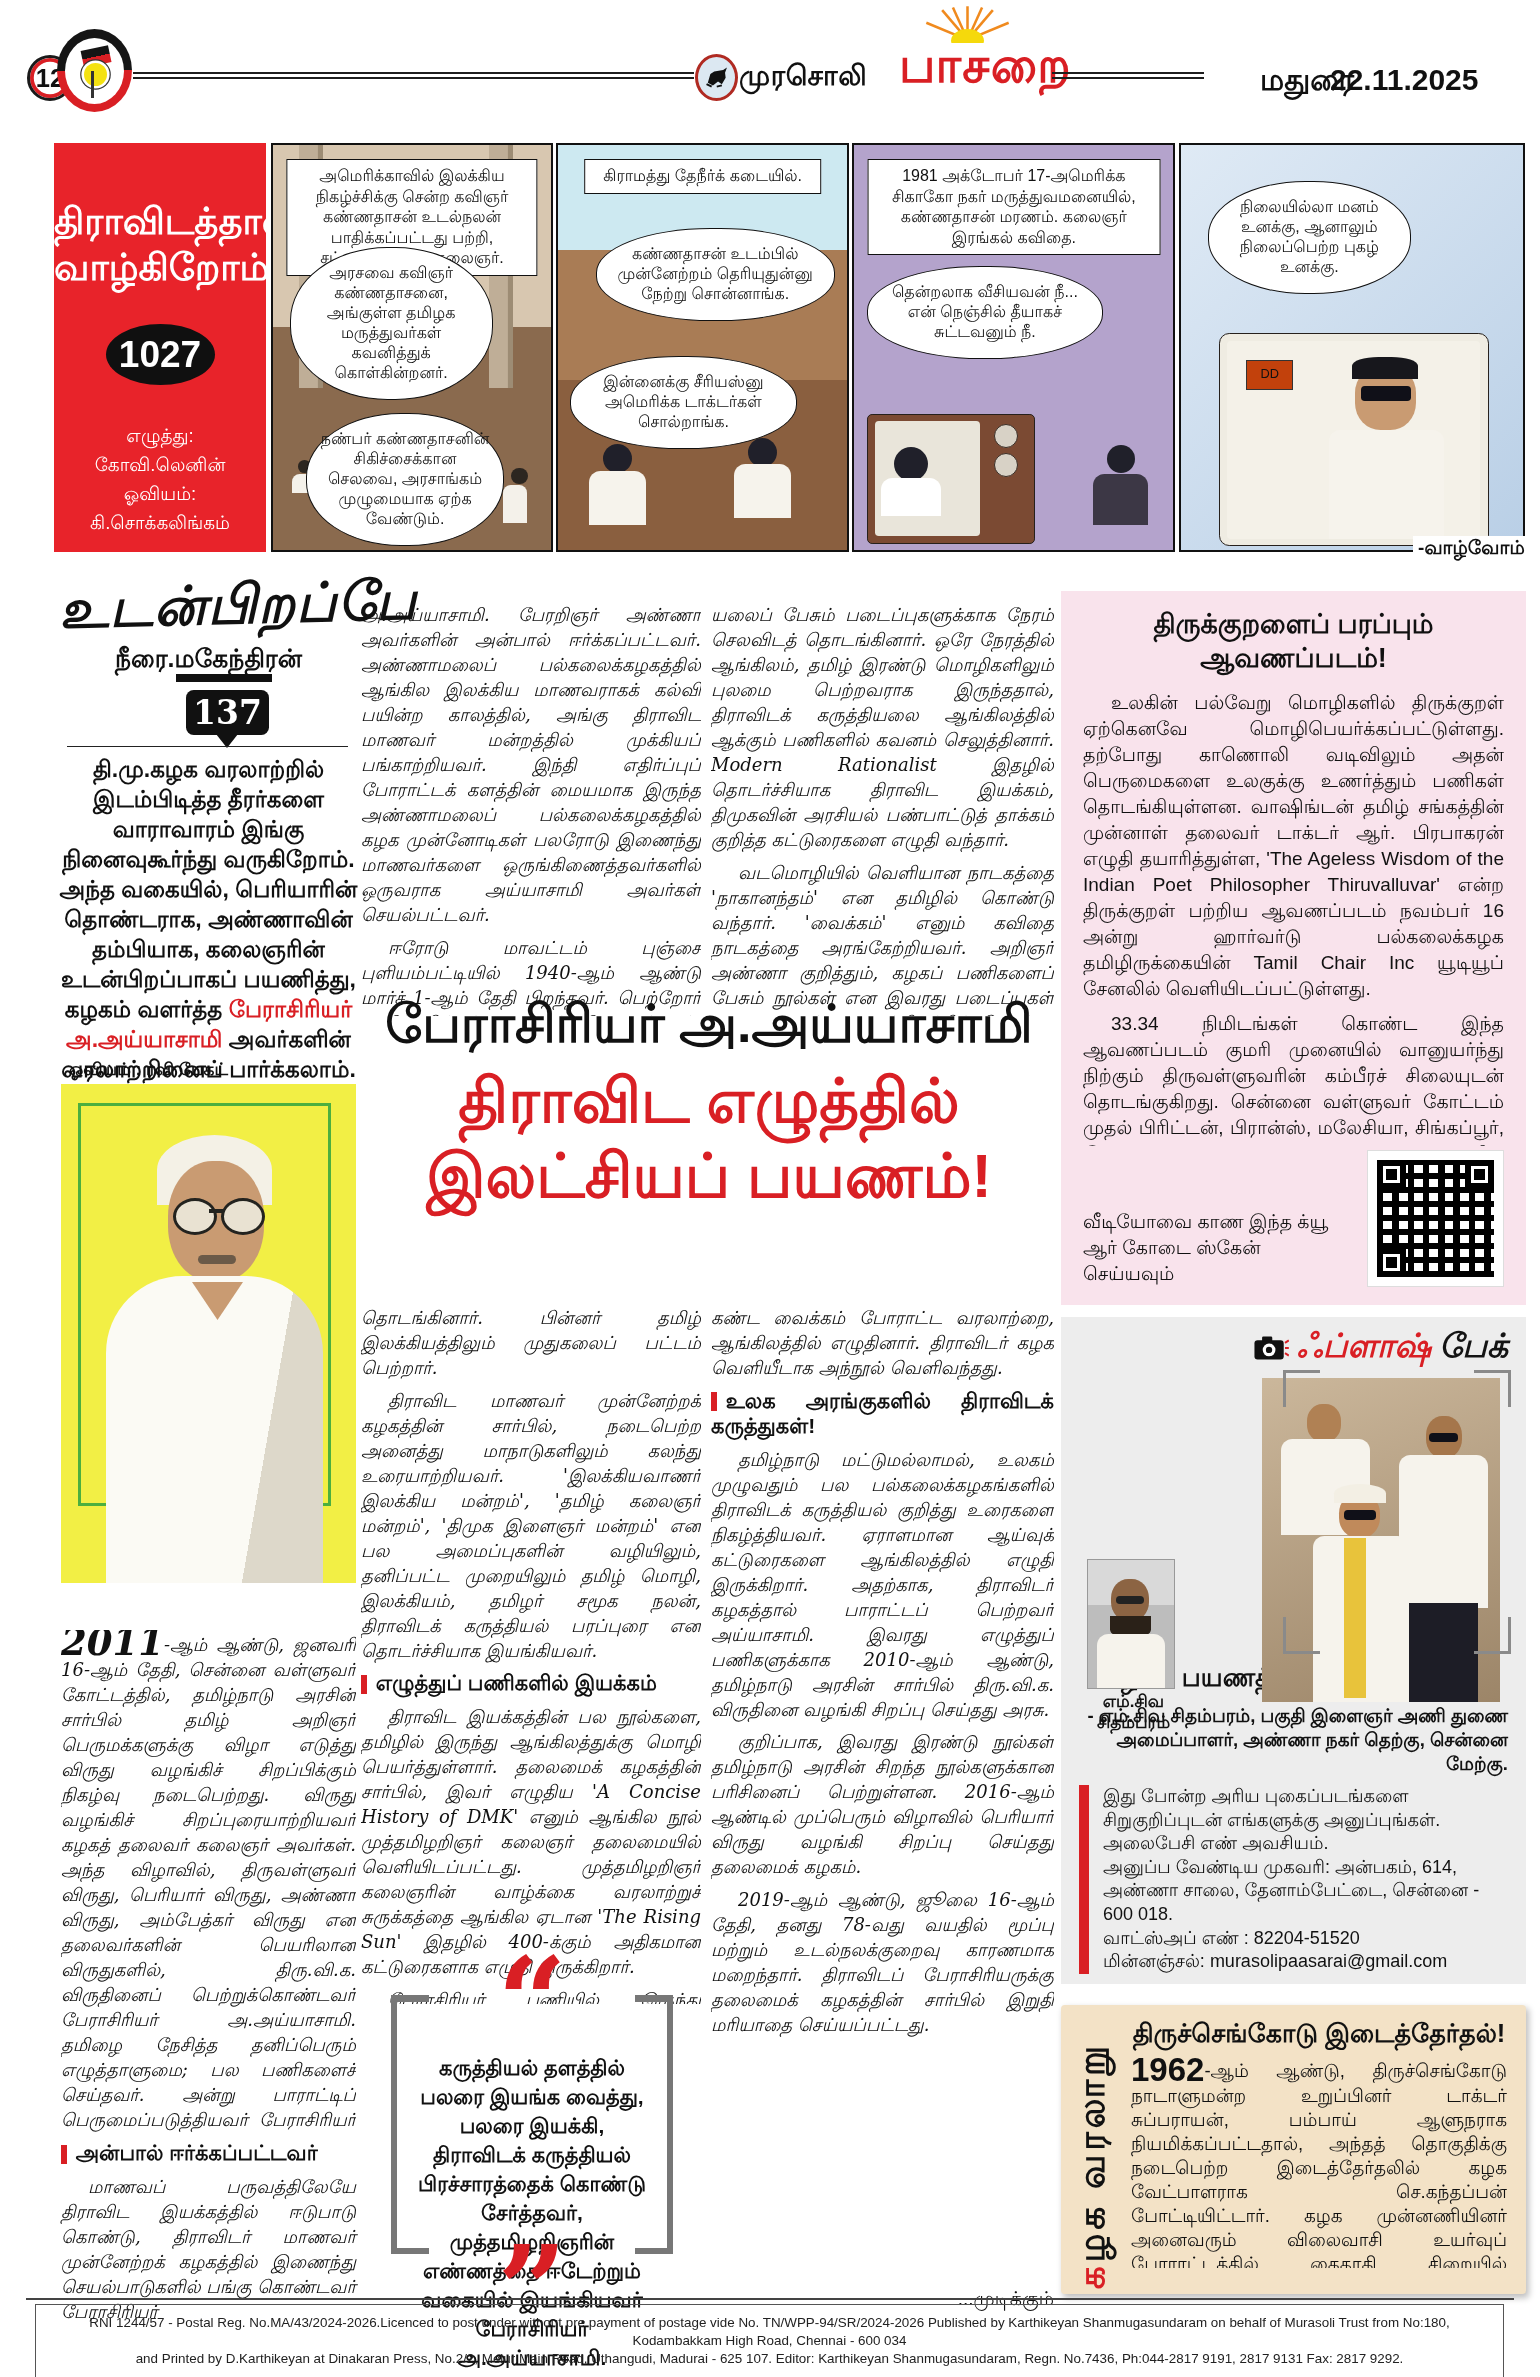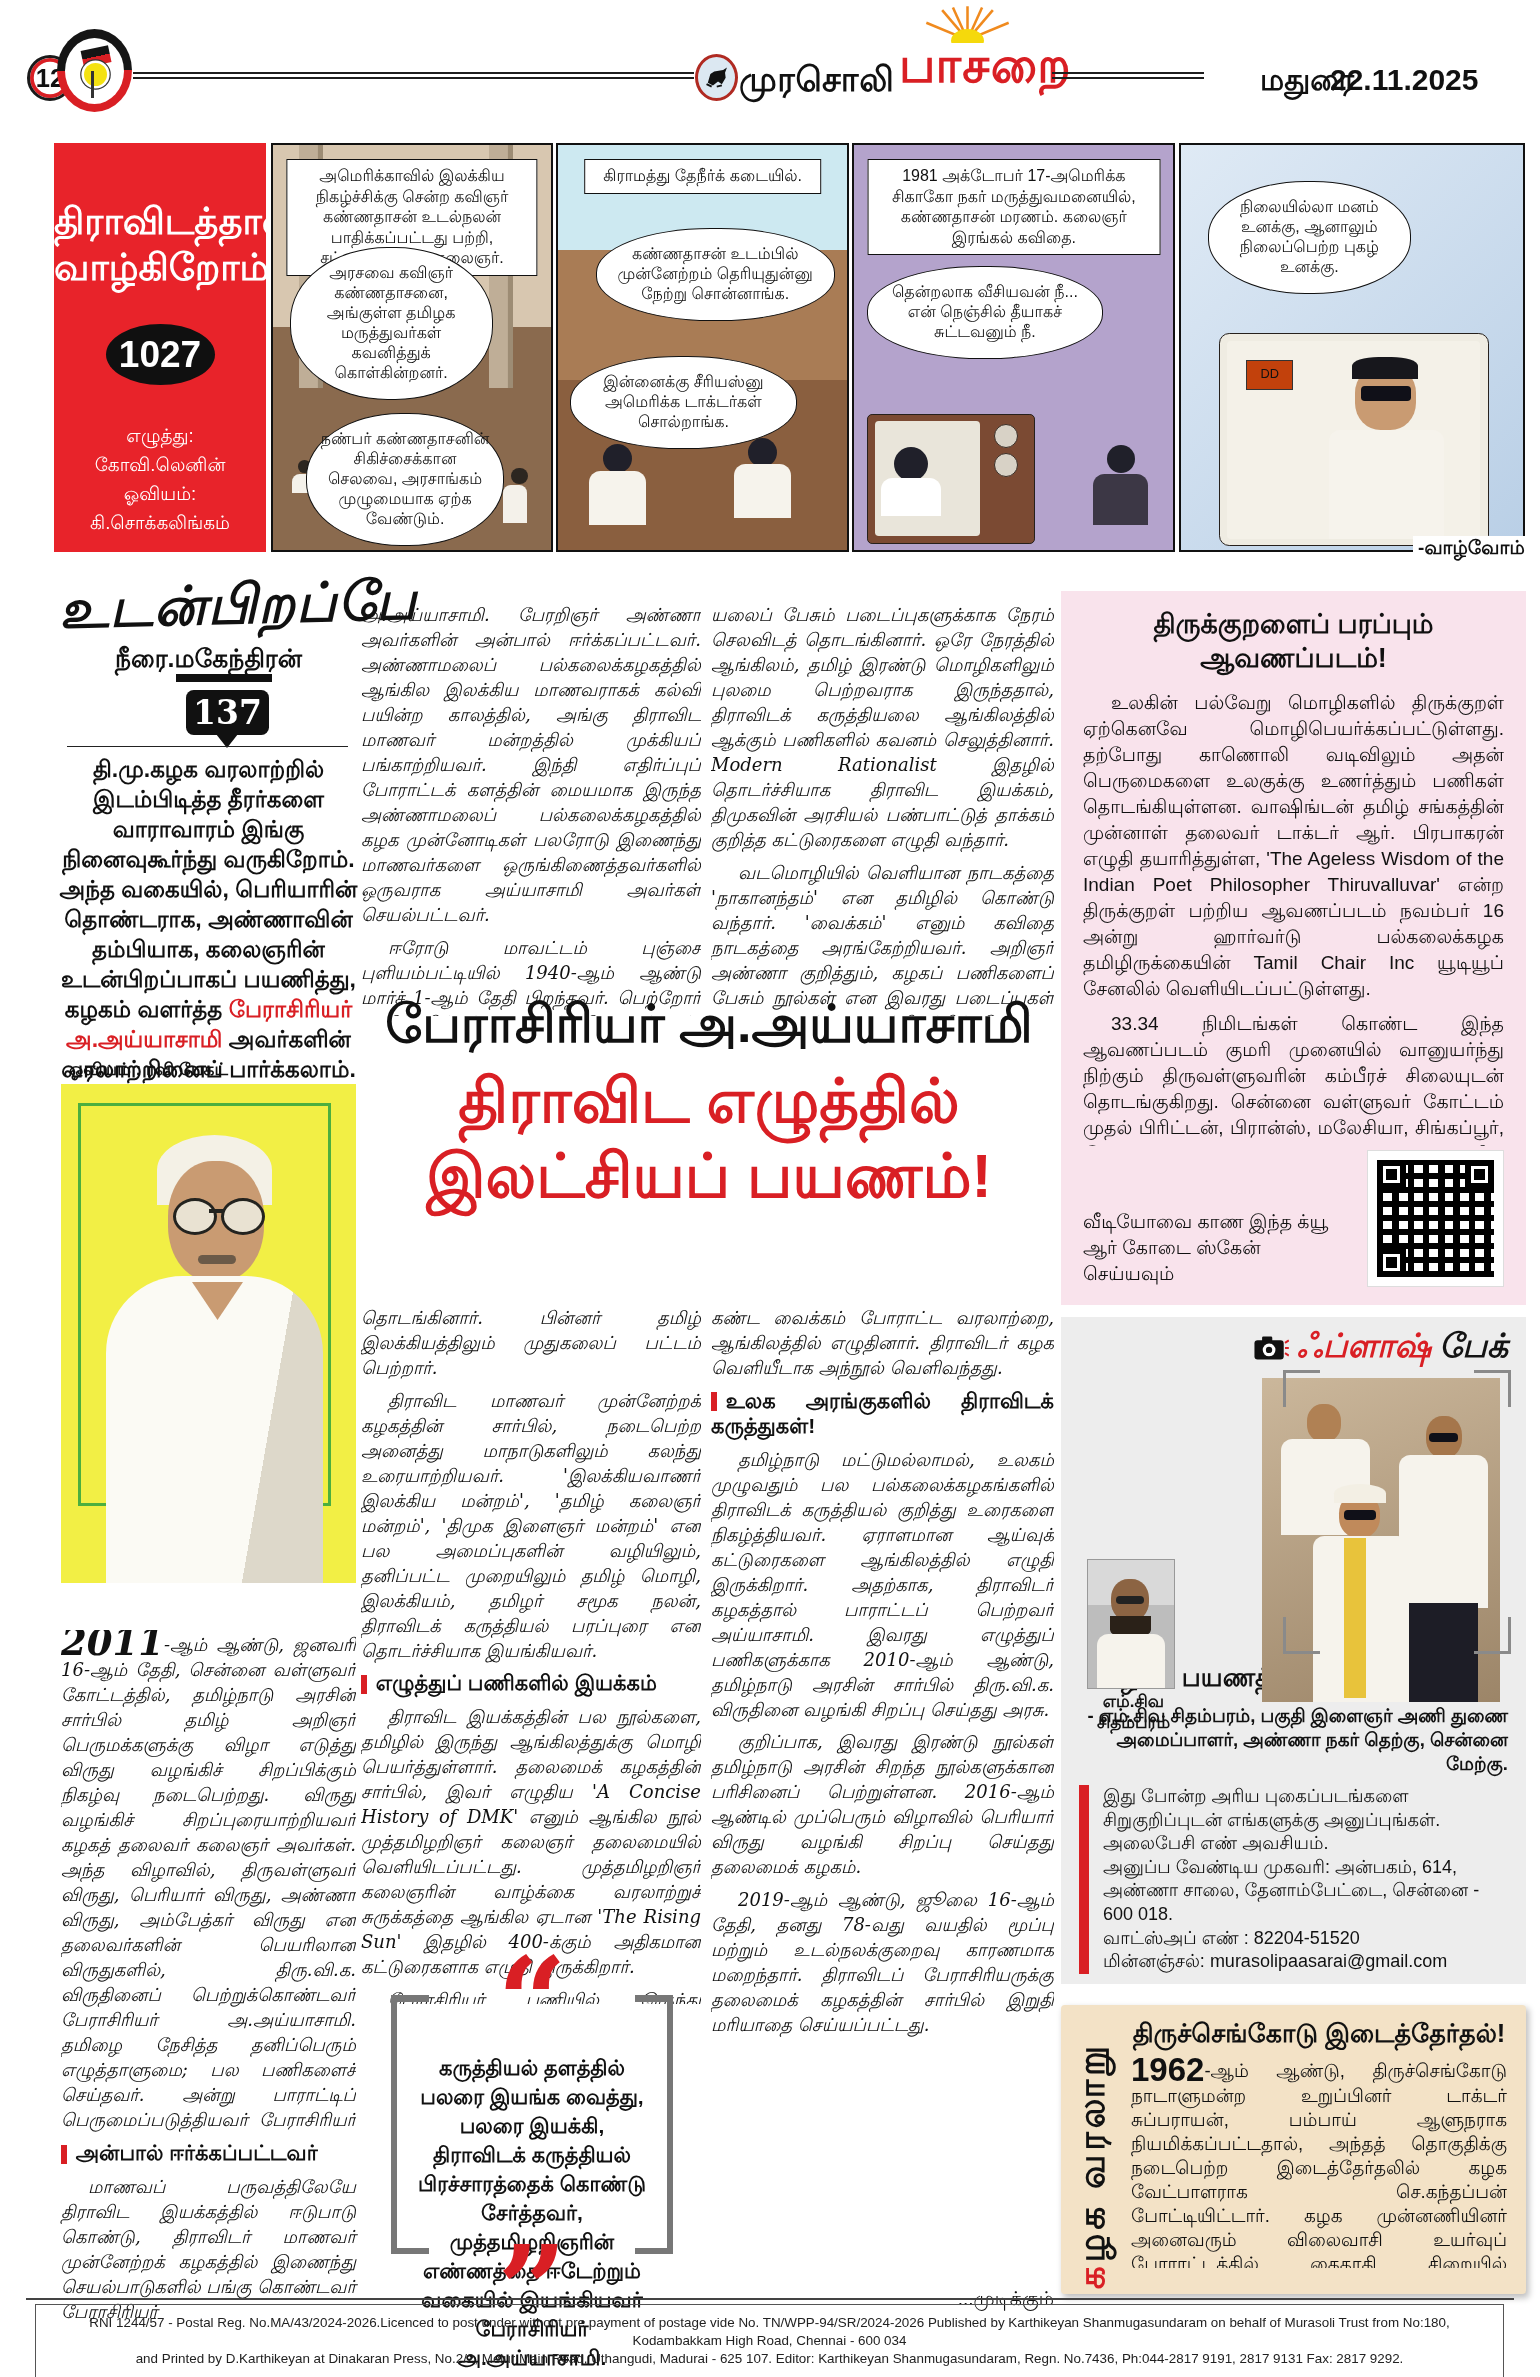--- a/index.html
+++ b/index.html
@@ -17,21 +17,21 @@
   .dmklogo .flag{position:absolute;left:16.6px;top:10.2px;width:28px;height:16.6px;
                  background:linear-gradient(#151515 0 50%,#d91f24 0 100%);transform:rotate(-12deg);}
   .dmklogo .sun{position:absolute;left:19px;top:25.5px;width:23px;height:23px;border-radius:50%;
                 background:#f4e211;box-shadow:0 0 0 2.6px #fff,0 0 0 3.8px #333;}
   .dmklogo .man{position:absolute;left:25.5px;top:33px;width:3.2px;height:27px;background:#333;}
   .hrule{height:2.6px;border-top:2.6px solid #1d1d1d;border-bottom:2.6px solid #1d1d1d;}
   .rule-a{left:133px;top:72px;width:561px;}
   .rule-b{left:1052px;top:72px;width:152px;}
   .bullbadge{left:695px;top:54px;width:37px;height:41px;border-radius:50%;border:3.2px solid #b02a22;
              background:#dce8f2;display:flex;align-items:center;justify-content:center;}
-  .masthead-prefix{left:739px;top:60px;font-size:34px;font-weight:bold;letter-spacing:0.6px;}
+  .masthead-prefix{left:739px;top:60px;font-size:28px;font-weight:bold;letter-spacing:0.6px;}
   .pasarai{left:899px;top:37px;font-size:49px;font-weight:bold;color:#d91f24;
            font-family:"Liberation Sans",sans-serif;letter-spacing:1.3px;}
   .sunrays{left:913px;top:5.1px;}
   .citydate{font-size:30px;font-weight:bold;}
   
   .serialbox{left:54px;top:143px;width:212px;height:409px;background:#e8232a;color:#fff;text-align:center;}
   .serialbox .t{margin-top:56px;font-size:37px;font-weight:bold;line-height:46px;}
   .epoval{margin:33px auto 0;width:109px;height:61px;background:#101010;border-radius:50%;
           display:flex;align-items:center;justify-content:center;font-size:37px;font-weight:bold;}
   .credits{margin-top:36px;font-size:18.5px;line-height:29px;}

